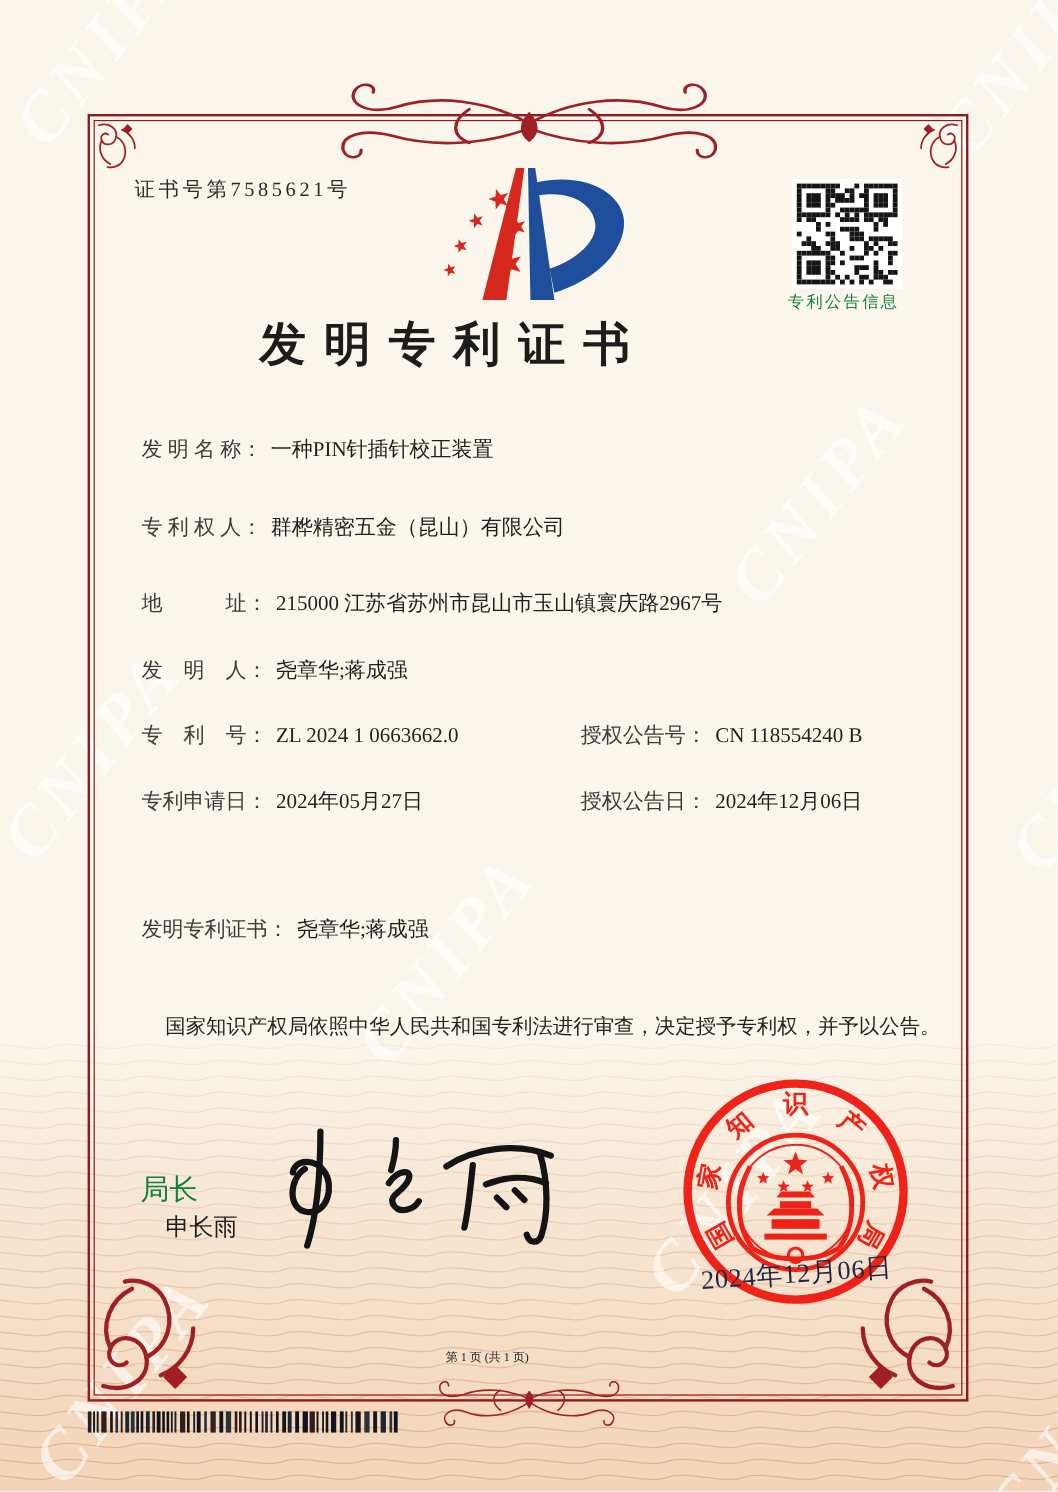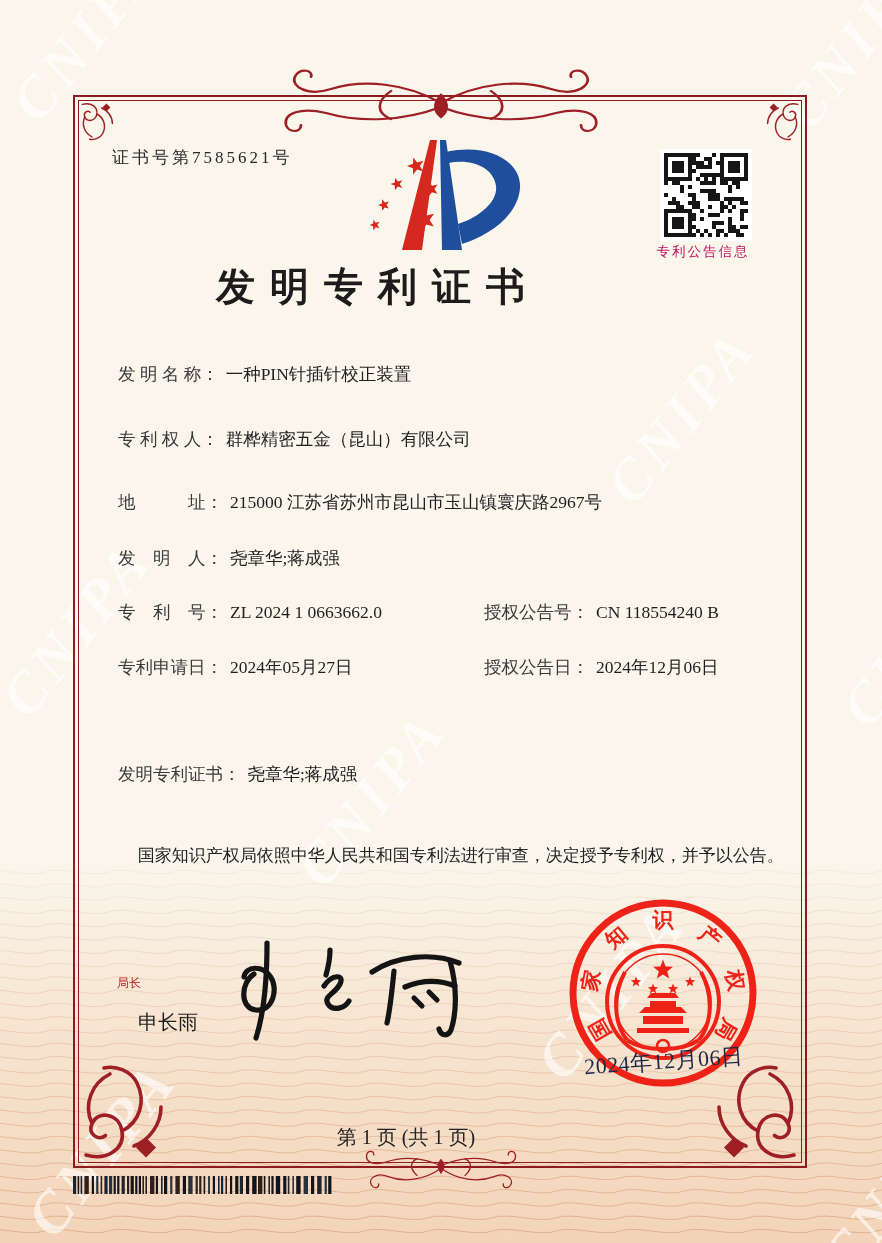--- a/index.html
+++ b/index.html
@@ -20,40 +20,40 @@
   #frame { position:absolute; left:73px; top:95px; width:734px; height:1073px;
     border:2.5px solid #8c1c21; z-index:4; }
   #frame::after { content:""; position:absolute; left:3px; top:3px; right:3px; bottom:3px;
     border:1px solid #8c1c21; }
   #ornaments { position:absolute; left:0; top:0; z-index:5; pointer-events:none; }
   
   .abs { position:absolute; z-index:6; }
   #cert-no { left:112px; top:146px; font-size:17px; letter-spacing:3px; }
   #logo { left:340px; top:136px; }
   #qr { left:660px; top:149px; }
-  #qr-label { left:645px; top:243px; width:116px; text-align:center; font-size:13.5px; letter-spacing:2px; color:#be185d; }
+  #qr-label { left:645px; top:243px; width:116px; text-align:center; font-size:13.5px; letter-spacing:2px; color:#15803d; }
   #title { left:0; top:260px; width:756px; text-align:center;
     font-size:39px; font-weight:bold; letter-spacing:15px; color:#1c1c1c; }
   .row { left:118px; width:660px; font-size:17.5px; color:#333; white-space:nowrap; }
   .row .lbl { color:#3a3a3a; }
   .row .val { margin-left:7px; color:#1f1f1f; }
   .col2 { position:absolute; left:366px; top:0; white-space:nowrap; }
   #r1{top:362px} #r2{top:427px} #r3{top:490px} #r4{top:546px}
   #r5{top:600px} #r6{top:655px} #r7{top:707px} #r8{top:762px}
   #para { left:95px; top:840px; width:694px; font-size:17px; line-height:32px; color:#222;text-align:center; }
   #para .indent { text-indent:2.2em; }
-  #director-title { left:117px; top:975px; font-size:12px;
-    font-family:"Liberation Sans","DejaVu Sans",sans-serif; color:#b91c1c; }
+  #director-title { left:117px; top:975px; font-size:24px;
+    font-family:"Liberation Sans","DejaVu Sans",sans-serif; color:#15803d; }
   #director-name { left:117px; top:1009px; font-size:20px;
     font-family:"Liberation Sans","DejaVu Sans",sans-serif; color:#1d1d1d;margin-left:21px; }
   #signature { left:226px; top:930px; }
   #seal { left:565px; top:895px; z-index:6; }
   #seal-date { left:584px; top:1046px; width:178px; font-size:22px; color:#1c2747;
     transform:rotate(-4deg); letter-spacing:0.5px; z-index:7; white-space:nowrap; }
-  #page-info { left:0; top:1124px; width:812px; text-align:center; font-size:20px; color:#222; }
+  #page-info { left:0; top:1124px; width:812px; text-align:center; font-size:10px; color:#222; }
   #barcode { left:73px; top:1176px; }
 </style>
 </head>
 <body>
 
 <div id="page">
 
   <div id="peach-band"></div>
   <svg id="waves" width="882" height="380">
       <path d="M-20 6.0 c16,-6 48,6 64,0 c16,-6 48,6 64,0 c16,-6 48,6 64,0 c16,-6 48,6 64,0 c16,-6 48,6 64,0 c16,-6 48,6 64,0 c16,-6 48,6 64,0 c16,-6 48,6 64,0 c16,-6 48,6 64,0 c16,-6 48,6 64,0 c16,-6 48,6 64,0 c16,-6 48,6 64,0 c16,-6 48,6 64,0 c16,-6 48,6 64,0 c16,-6 48,6 64,0" fill="none" stroke="rgba(202,124,80,0.09)" stroke-width="1"></path>

